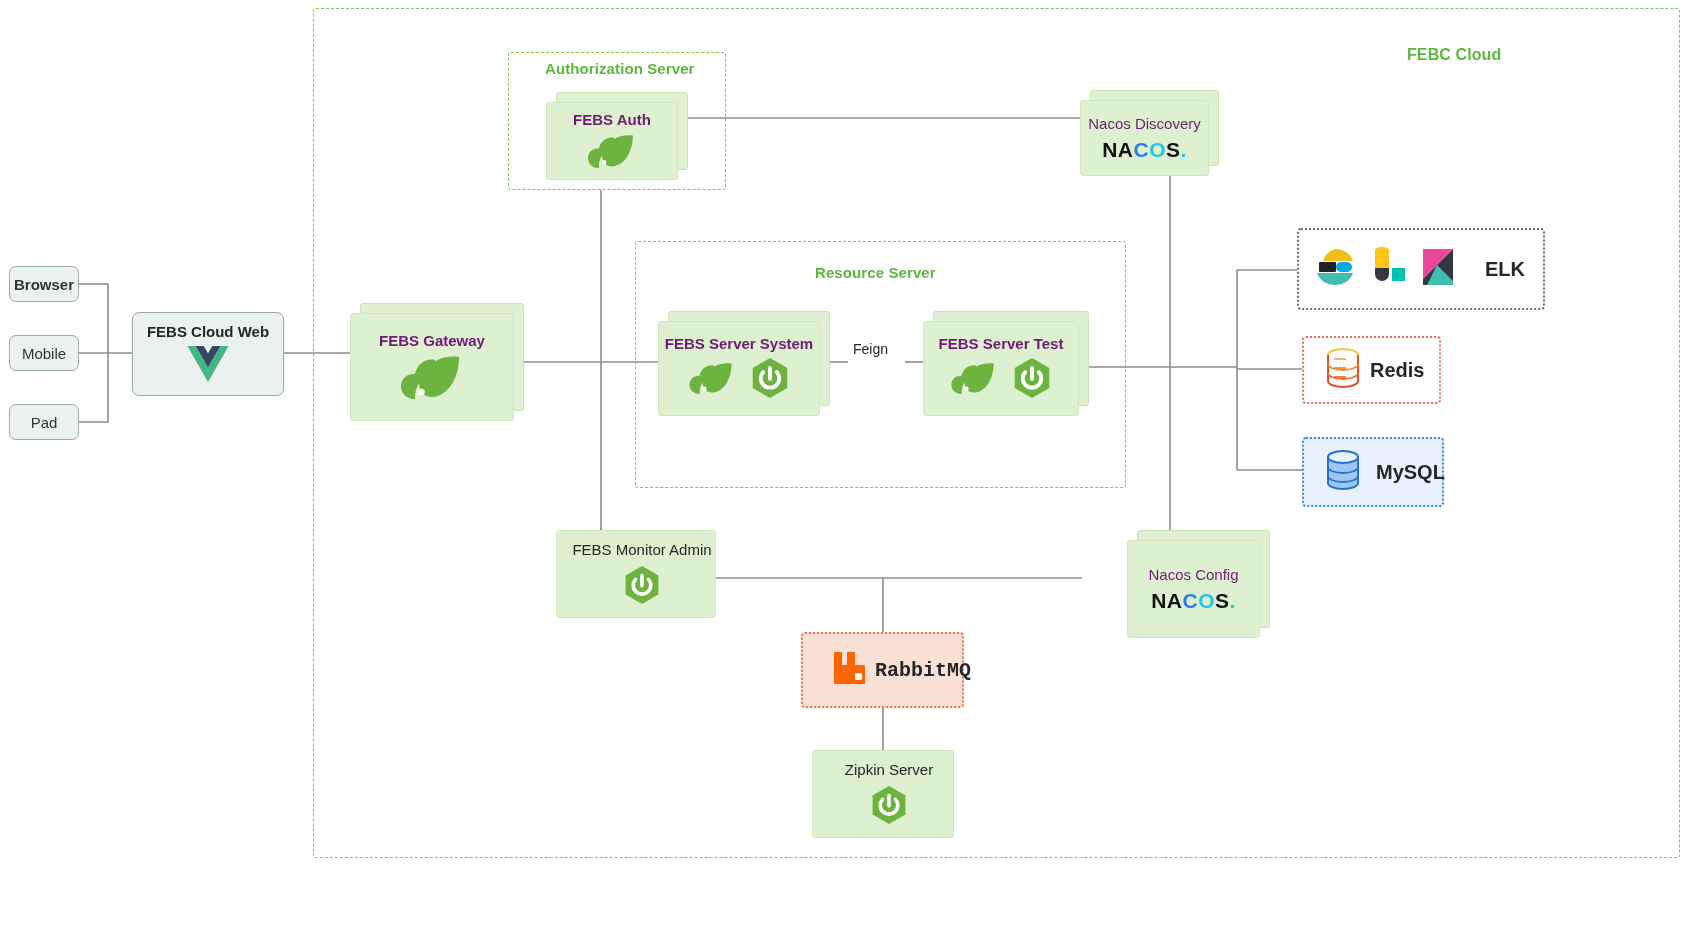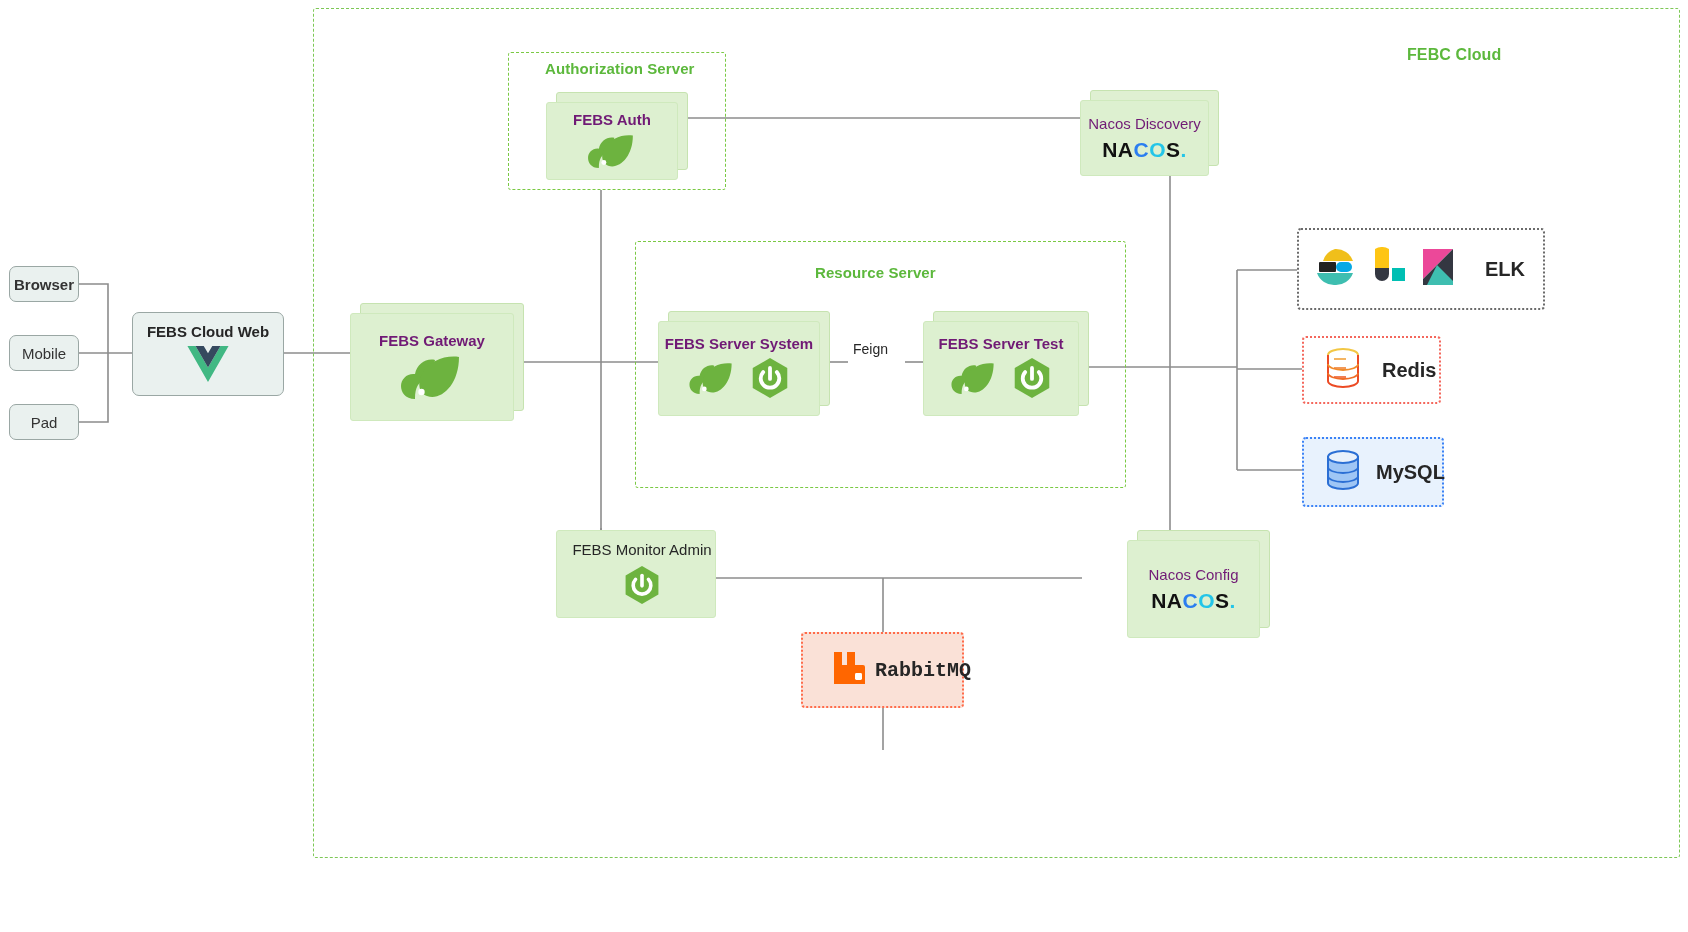--- a/index.html
+++ b/index.html
@@ -113,21 +113,21 @@
   .greenbox .label { font-size: 15px; color: #262626; white-space: nowrap; }
 
   
   .infra {
     position: absolute;
     display: flex; align-items: center;
     border-radius: 4px;
   }
   .infra .label { font-size: 20px; color: #262626; font-weight: bold; white-space: nowrap; }
   .infra.elk { border: 2px dotted #6b6b6b; background: #ffffff; justify-content: flex-start; gap: 12px; padding-left: 16px; }
-  .infra.redis { border: 2px dotted #f4675c; background: #ffffff; gap: 20px; padding-left: 20px; }
+  .infra.redis { border: 2px dotted #f4675c; background: #ffffff; gap: 8px; padding-left: 20px; }
   .infra.mysql { border: 2px dotted #3b82f6; background: #e8f2fd; gap: 14px; padding-left: 20px; }
   .infra.rabbit { border: 2px dotted #ff6b4a; background: #fae1d7; gap: 8px; padding-left: 28px; font-family: Liberation Mono, monospace; }
 
   .edge-label {
     position: absolute;
     font-size: 14px;
     color: #262626;
     background: #ffffff;
     padding: 0 5px;
     white-space: nowrap;
@@ -317,20 +317,30 @@
   <div class="infra rabbit" style="left:801px; top:632px; width:163px; height:76px;">
     <span>
       <svg width="36" height="36" viewBox="0 0 36 36">
         <path d="M3 2 h8 v13 h5 V2 h8 v13 h8 a2 2 0 0 1 2 2 v17 H3 Z" fill="#ff6600"></path>
         <rect x="24" y="23" width="7" height="7" rx="1.4" fill="#ffffff"></rect>
       </svg>
     </span>
     <span class="label">RabbitMQ</span>
   </div>
 
+  <div class="greenbox" style="left:812px; top:750px; width:142px; height:88px;">
+    <span class="label">Zipkin Server</span>
+    <span>
+      <svg width="36" height="38" viewBox="0 0 40 44">
+        <polygon points="20,0 39,11 39,33 20,44 1,33 1,11" fill="#6db33f"></polygon>
+        <path d="M20 11 L20 23" stroke="#ffffff" stroke-width="4.2" stroke-linecap="round"></path>
+        <path d="M12.5 15.5 A10.2 10.2 0 1 0 27.5 15.5" stroke="#ffffff" stroke-width="4.2" fill="none" stroke-linecap="round"></path>
+      </svg>
+    </span>
+  </div>
 
   <div class="infra elk" style="left:1297px; top:228px; width:248px; height:82px;">
     <span>
       <svg width="40" height="40" viewBox="0 0 40 40">
         <path d="M20 2 A18 18 0 0 1 38 14 H8 A18 18 0 0 1 20 2 Z" fill="#f0bf1a"></path>
         <path d="M6 15 h30 v10 H6 Z" fill="#ffffff"></path>
         <rect x="4" y="15" width="17" height="10" rx="1" fill="#222222"></rect>
         <rect x="21" y="15" width="16" height="10" rx="5" fill="#06a9e5"></rect>
         <path d="M2 26 h36 A18 18 0 0 1 20 38 A18 18 0 0 1 2 26 Z" fill="#3ebeb0"></path>
       </svg>

